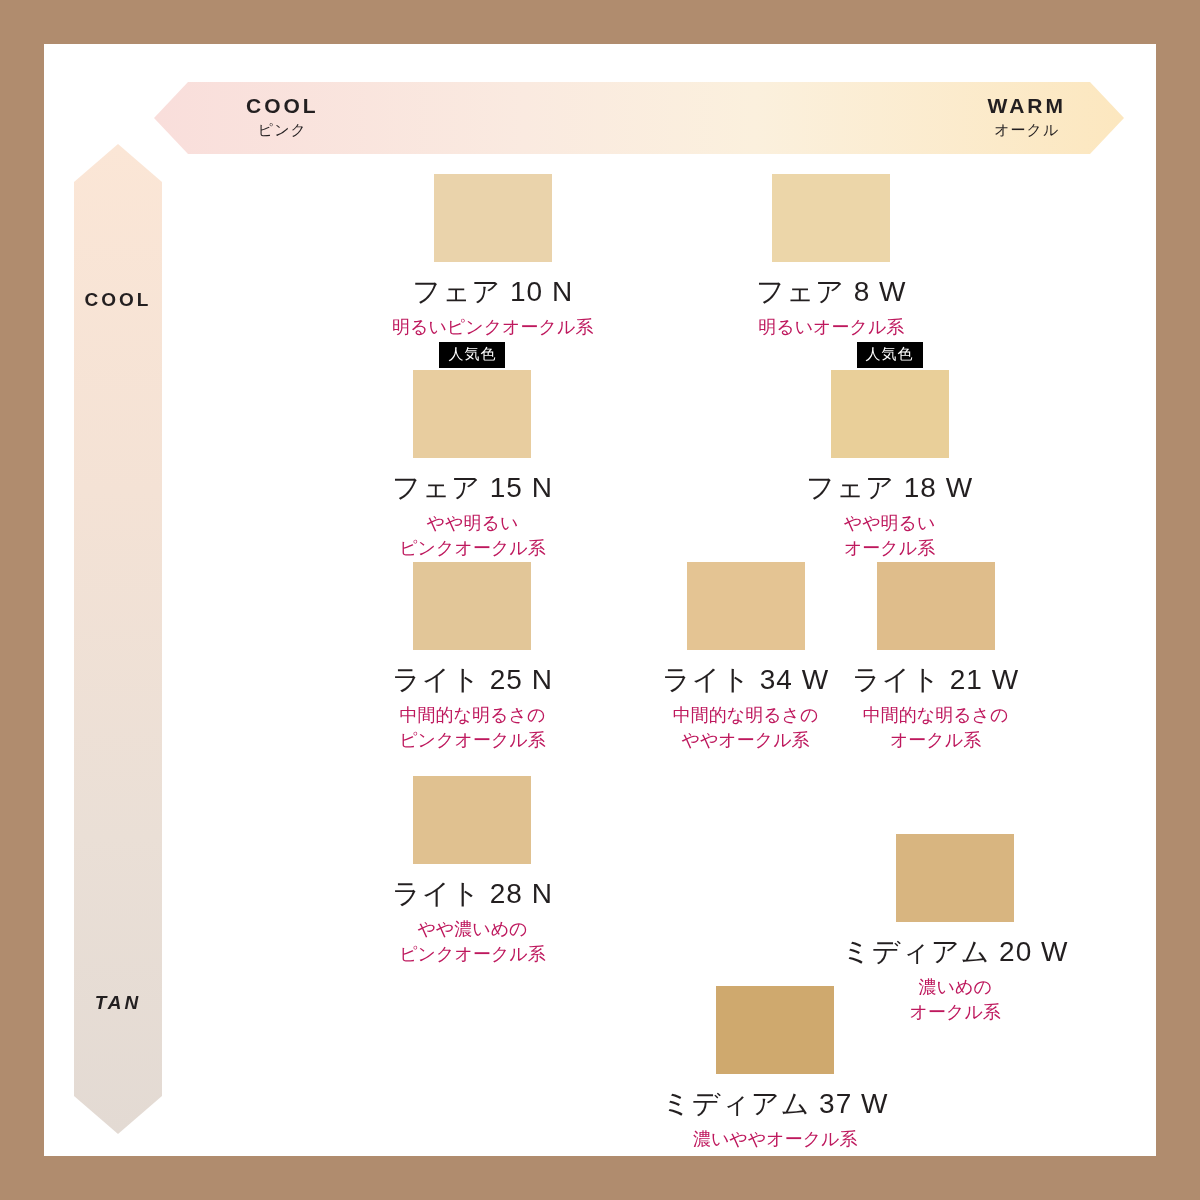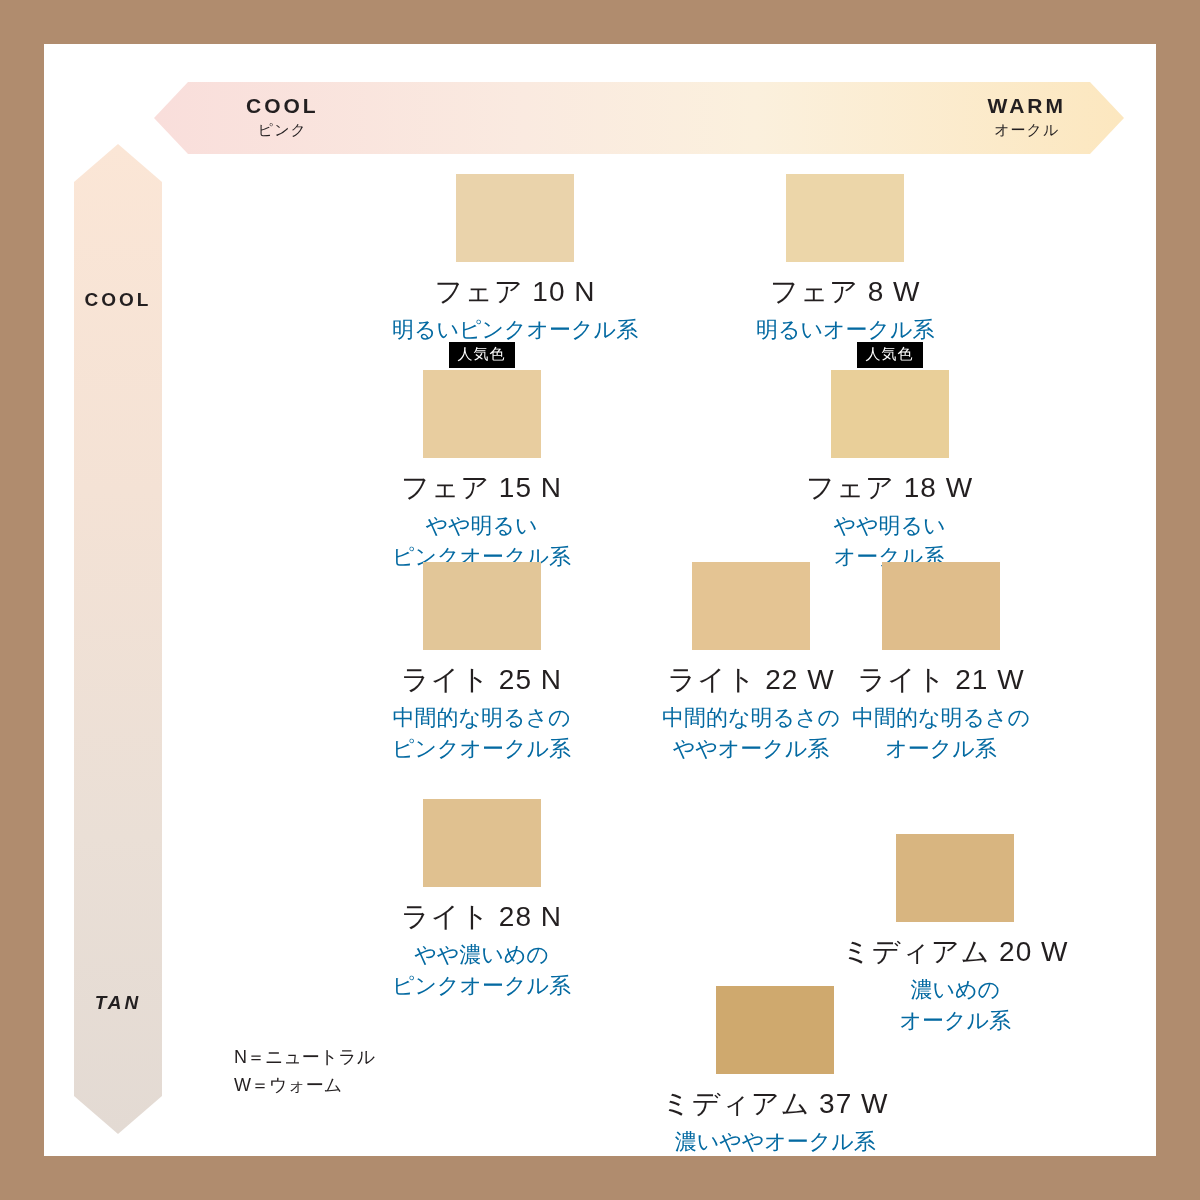--- a/index.html
+++ b/index.html
@@ -99,22 +99,22 @@
   }
   .swatch .name {
     margin-top: 11px;
     font-size: 28px;
     color: #231f20;
     white-space: nowrap;
     letter-spacing: 1px;
   }
   .swatch .desc {
     margin-top: 4px;
-    font-size: 22px;
-    color: #0369a1;
+    font-size: 18px;
+    color: #be185d;
     line-height: 1.4;
     white-space: pre-line;
   }
   .badge {
     position: absolute;
     top: -28px;
     left: 50%;
     transform: translateX(-50%);
     background: #000000;
     color: #ffffff;
@@ -197,33 +197,33 @@
             <div class="chip" style="background: rgb(226, 198, 152);"></div>
           </div>
           <div class="name">ライト 25 N</div>
           <div class="desc">中間的な明るさの
 ピンクオークル系</div>
         </div>
         <div class="swatch" style="left: 618px; top: 518px;">
           <div style="position: relative; width: 118px; margin: 0px auto;">
             <div class="chip" style="background: rgb(228, 196, 147);"></div>
           </div>
-          <div class="name">ライト 22 W</div>
+          <div class="name">ライト 34 W</div>
           <div class="desc">中間的な明るさの
 ややオークル系</div>
         </div>
         <div class="swatch" style="left: 808px; top: 518px;">
           <div style="position: relative; width: 118px; margin: 0px auto;">
             <div class="chip" style="background: rgb(223, 189, 139);"></div>
           </div>
           <div class="name">ライト 21 W</div>
           <div class="desc">中間的な明るさの
 オークル系</div>
         </div>
-        <div class="swatch" style="left: 348px; top: 732px; margin-top: 23px;">
+        <div class="swatch" style="left: 348px; top: 732px;">
           <div style="position: relative; width: 118px; margin: 0px auto;">
             <div class="chip" style="background: rgb(224, 193, 144);"></div>
           </div>
           <div class="name">ライト 28 N</div>
           <div class="desc">やや濃いめの
 ピンクオークル系</div>
         </div>
         <div class="swatch" style="left: 798px; top: 790px;">
           <div style="position: relative; width: 118px; margin: 0px auto;">
             <div class="chip" style="background: rgb(216, 181, 128);"></div>
@@ -234,16 +234,14 @@
         </div>
         <div class="swatch" style="left: 618px; top: 942px;">
           <div style="position: relative; width: 118px; margin: 0px auto;">
             <div class="chip" style="background: rgb(207, 169, 110);"></div>
           </div>
           <div class="name">ミディアム 37 W</div>
           <div class="desc">濃いややオークル系</div>
         </div>
       </div>
 
-    <div class="legend">N＝ニュートラル
-W＝ウォーム</div>
   </div>
 </div>
 
 </body></html>

